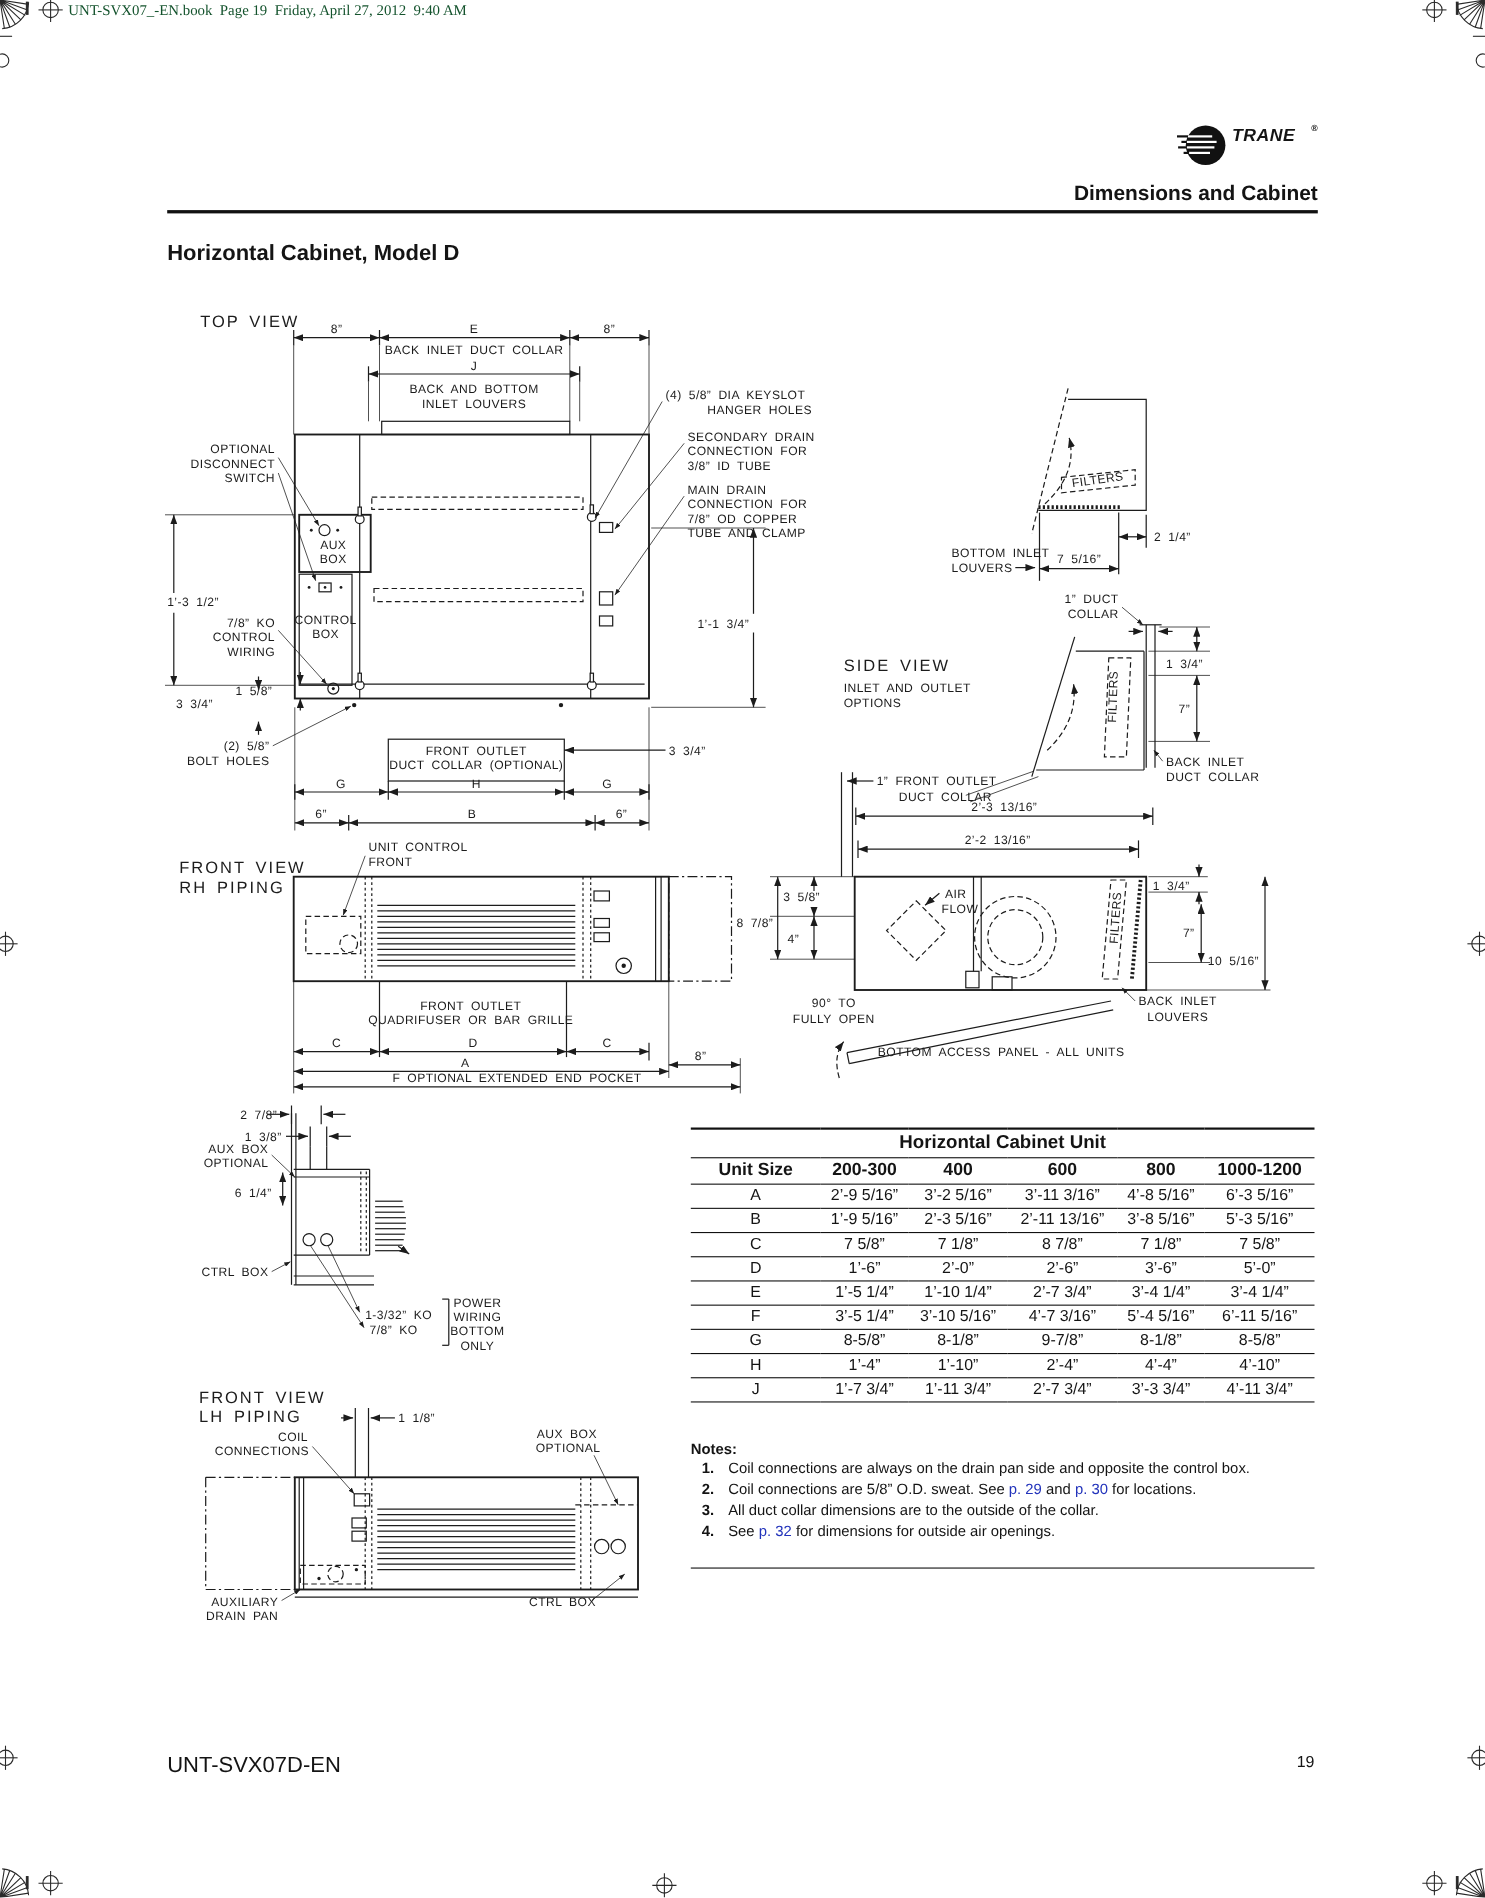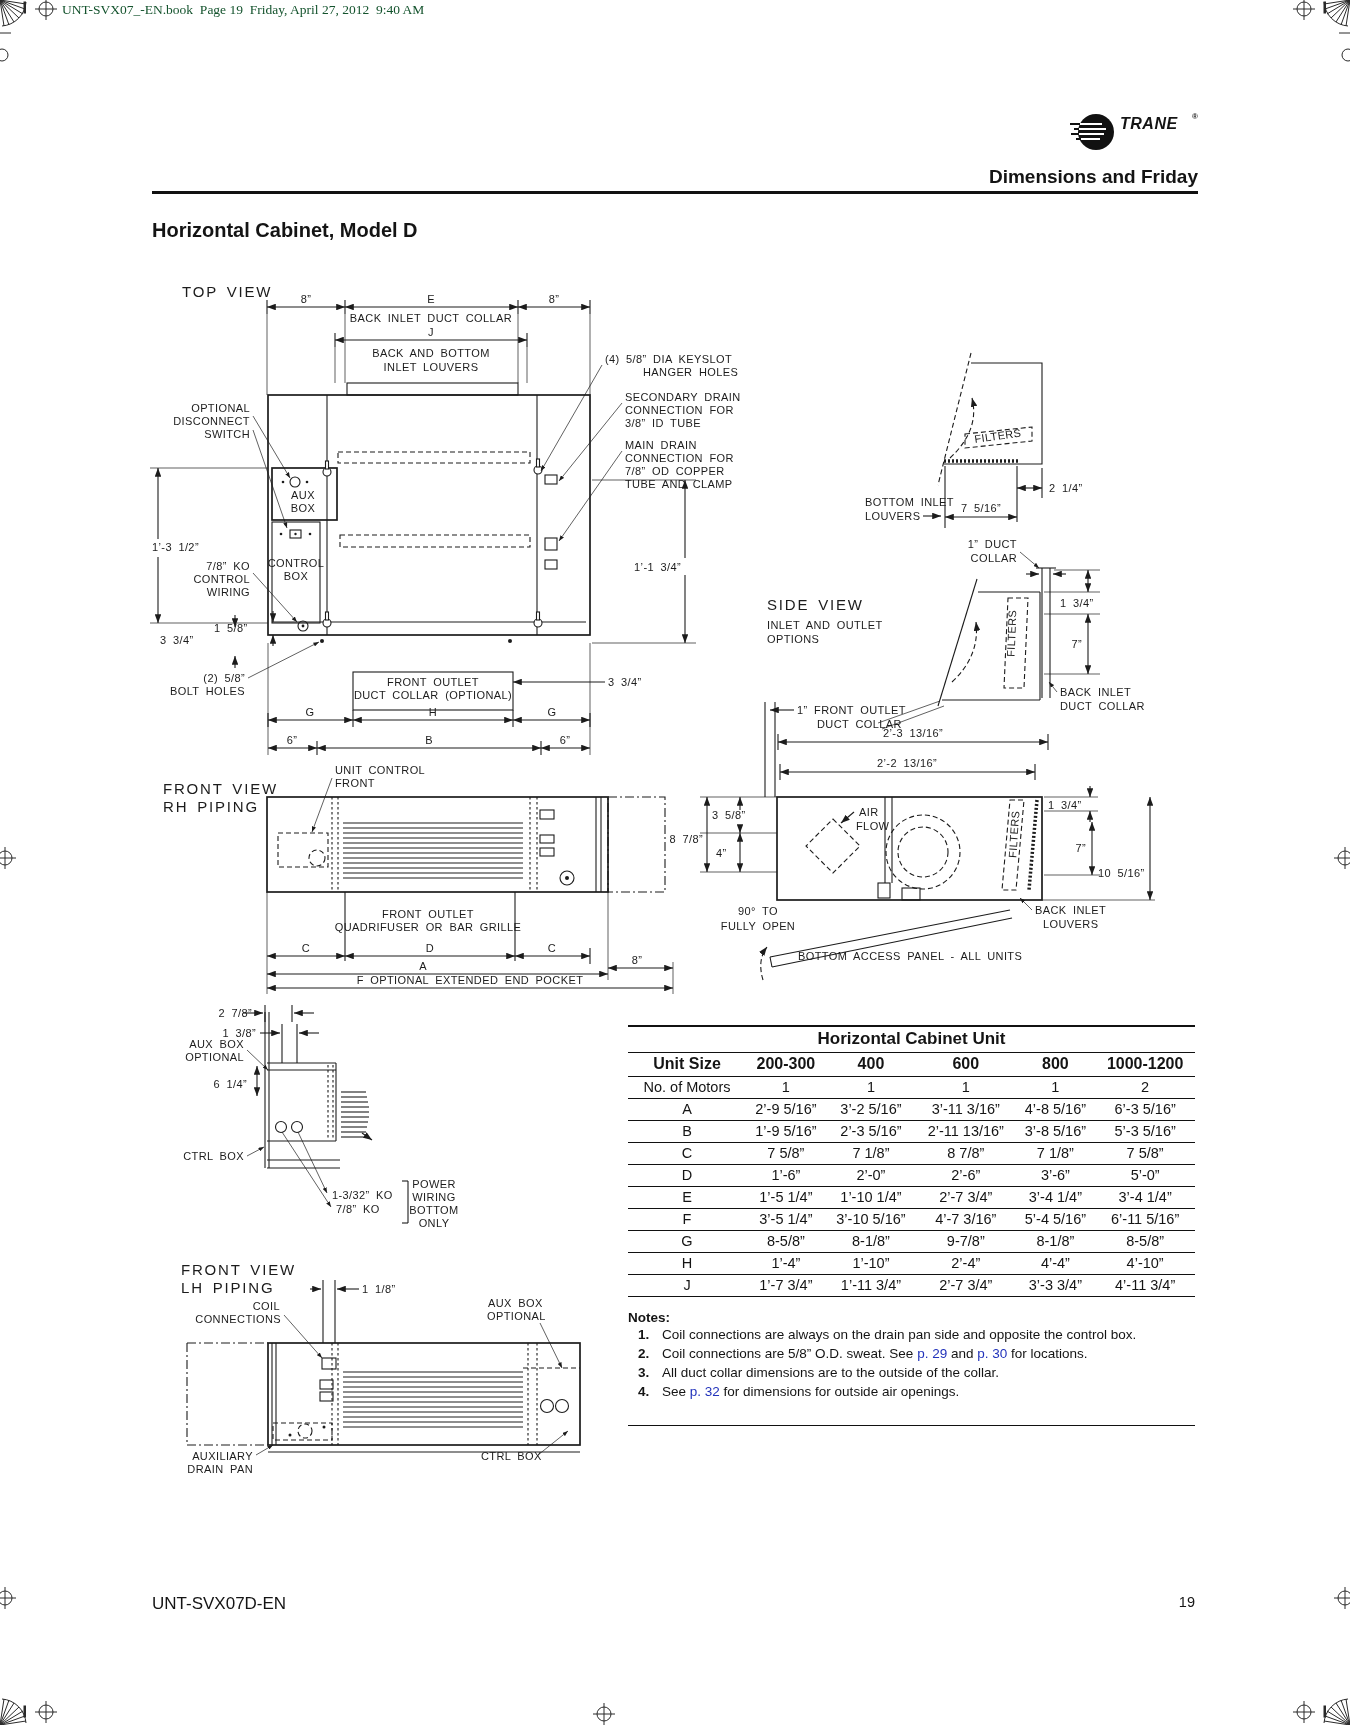--- a/index.html
+++ b/index.html
@@ -41,21 +41,21 @@
   #dims-table .c0 { width:118px; }
 
   
   #notes { position:absolute; left:628px; top:1310px; width:567px; border-bottom:1.6px solid #111; padding-bottom:22px; font-size:13.5px; line-height:15px; }
   #notes .notes-label { font-weight:bold; margin-bottom:2px; }
   #notes .note { position:relative; padding-left:34px; margin-bottom:4px; }
   #notes .nnum { position:absolute; left:10px; font-weight:bold; }
   #notes .plink { color:#2233bb; }
 
   
-  #footer-left { left:152px; top:1594px; font-size:17px; }
+  #footer-left { left:152px; top:1594px; font-size:20px; }
   #footer-page { top:1594px; right:155px; font-size:14.5px; }
 
   #marks { left:0; top:0; pointer-events:none; }
   #marks line, #marks path, #marks circle, #marks rect { stroke:#2a2a2a; stroke-width:1; fill:none; }
   #marks circle { fill:#fff; }
   #marks rect { fill:#2a2a2a; }
 </style>
 </head>
 <body>
 
@@ -108,21 +108,21 @@
     <line x1="5" y1="28" x2="14" y2="28" stroke="#111" stroke-width="2"></line>
     <line x1="10" y1="33" x2="16" y2="33" stroke="#111" stroke-width="2"></line>
     <line x1="14" y1="18" x2="36" y2="18" stroke="#fff" stroke-width="2"></line>
     <line x1="13" y1="23" x2="40" y2="23" stroke="#fff" stroke-width="2"></line>
     <line x1="13" y1="28" x2="38" y2="28" stroke="#fff" stroke-width="2"></line>
     <line x1="15" y1="33" x2="34" y2="33" stroke="#fff" stroke-width="2"></line>
   </g>
 </svg>
 <div class="abs" id="brand-text">TRANE</div>
 <div class="abs" id="brand-reg">®</div>
-<div class="abs" id="section-heading">Dimensions and Friday</div>
+<div class="abs" id="section-heading">Dimensions and Cabinet</div>
 <div class="abs" id="heading-rule"></div>
 <div class="abs" id="page-heading">Horizontal Cabinet, Model D</div>
 
 <svg style="left:140px; top:275px;" width="600" height="490">
   <defs>
     <marker id="arA" viewBox="0 0 8 6" refX="8" refY="3" markerWidth="8" markerHeight="6" orient="auto-start-reverse">
         <path d="M0,0 L8,3 L0,6 z" fill="#1c1c1c"></path>
       </marker>
   </defs>
   <text class="big" x="42" y="22">TOP VIEW</text>
@@ -592,28 +592,20 @@
       </tr>
   <tr class="head-row">
     <th class="c0">Unit Size</th>
     <th>200-300</th>
     <th>400</th>
     <th>600</th>
     <th>800</th>
     <th>1000-1200</th>
   </tr>
   <tr>
-        <td>No. of Motors</td>
-        <td>1</td>
-        <td>1</td>
-        <td>1</td>
-        <td>1</td>
-        <td>2</td>
-      </tr>
-  <tr>
         <td>A</td>
         <td>2’-9 5/16”</td>
         <td>3’-2 5/16”</td>
         <td>3’-11 3/16”</td>
         <td>4’-8 5/16”</td>
         <td>6’-3 5/16”</td>
       </tr>
   <tr>
         <td>B</td>
         <td>1’-9 5/16”</td>

